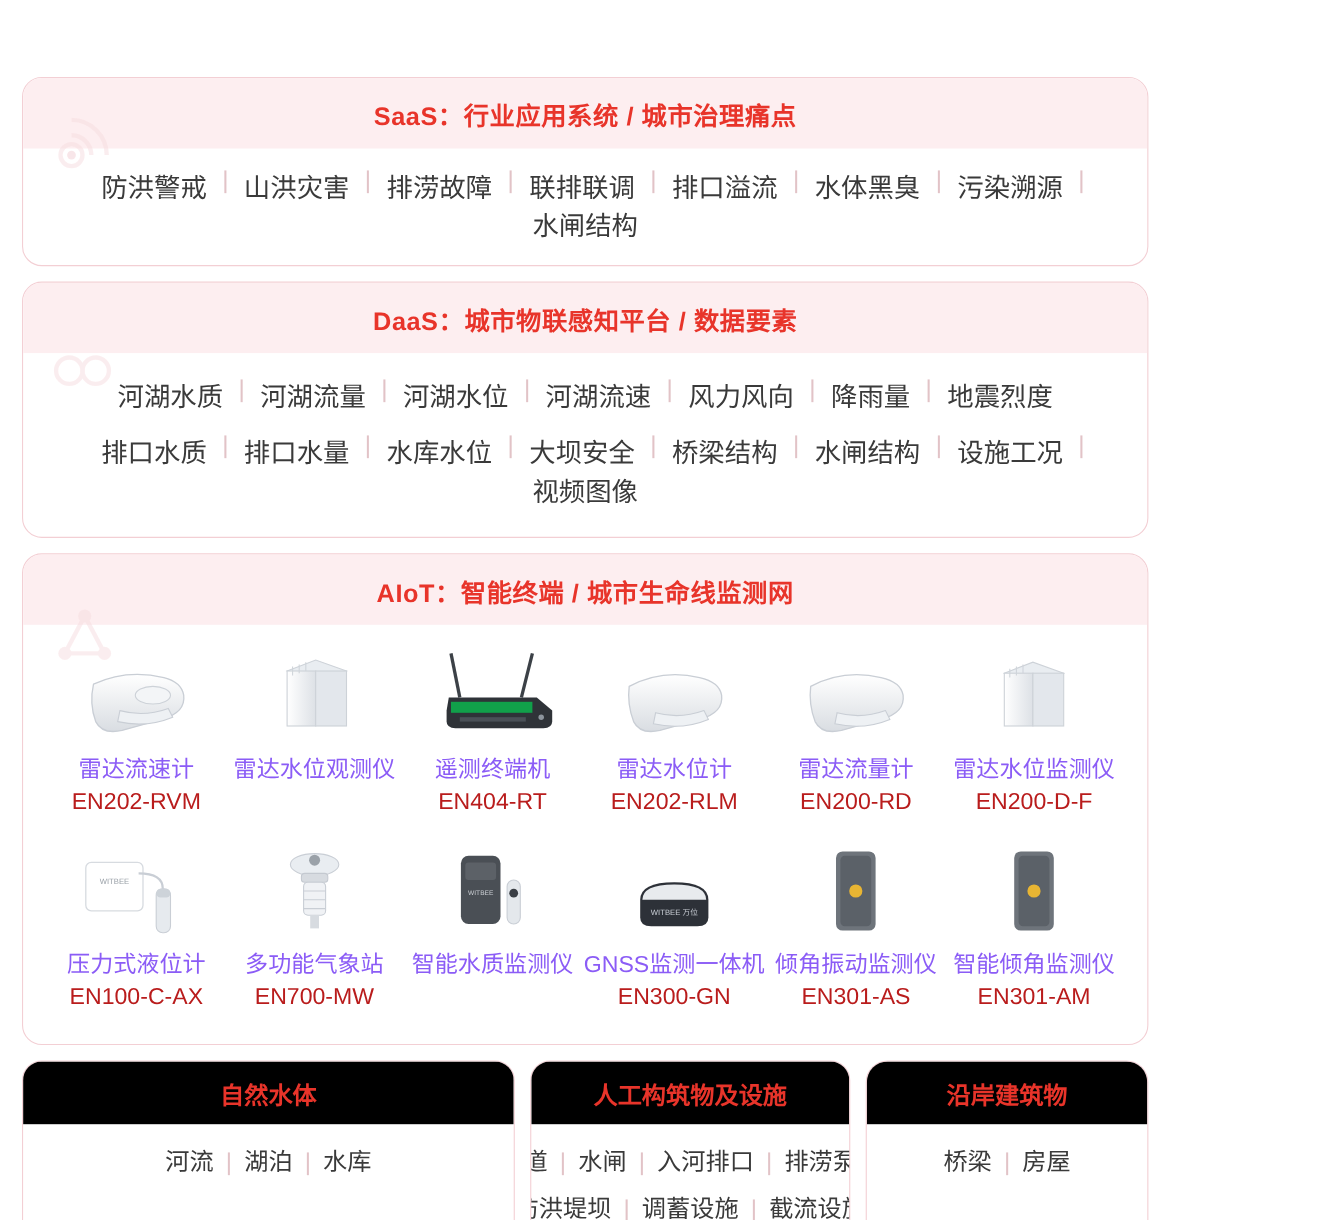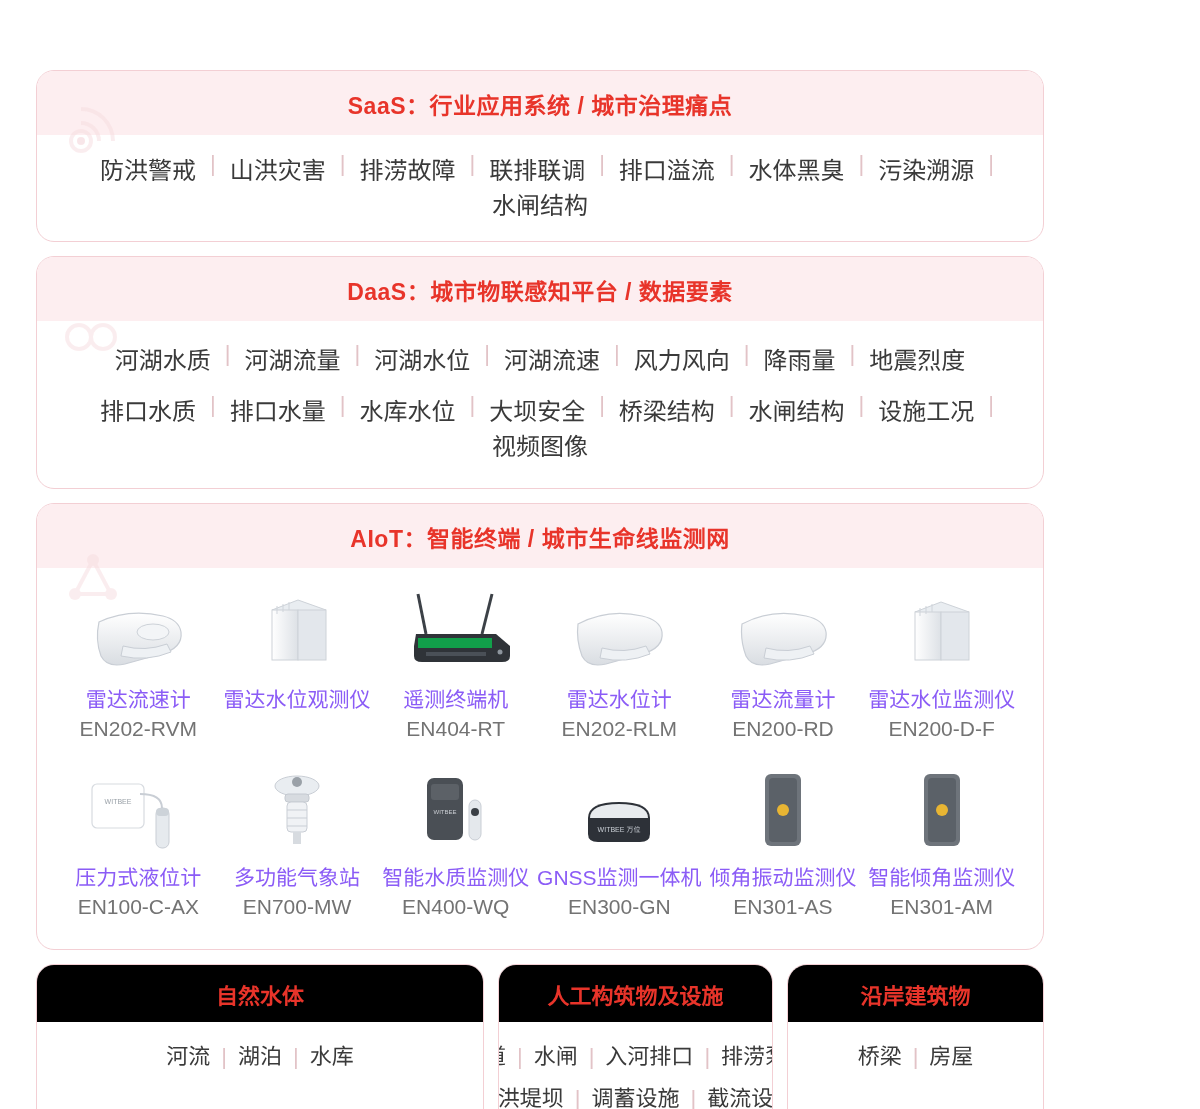--- a/index.html
+++ b/index.html
@@ -13,21 +13,21 @@
     font-family: "Liberation Sans", "DejaVu Sans", sans-serif;
     color: #333;
     position: relative;
     overflow: hidden;
   }
   .page {
     position: relative;
     width: 1064px;
     height: 1109px;
     box-sizing: border-box;
-    padding: 70px 20px 20px 36px;
+    padding: 70px 20px 20px 20px;
   }
 
   
   .panel {
     position: relative;
     border: 1px solid #f3cfd4;
     border-radius: 18px;
     background: #ffffff;
     overflow: hidden;
   }
@@ -91,21 +91,21 @@
     margin-bottom: 10px;
   }
   .device .name {
     font-size: 21px;
     color: #8b5cf6;
     line-height: 1.35;
     white-space: nowrap;
   }
   .device .model {
     font-size: 21px;
-    color: #737373;
+    color: #b91c1c;
     line-height: 1.4;
     white-space: nowrap;
   }
 
   
   .bottom-row {
     display: flex;
     gap: 14px;
     margin-top: 14px;
     align-items: stretch;
@@ -391,21 +391,20 @@
           <div class="art">
             <svg width="110" height="88" viewBox="0 0 110 88">
               <rect x="26" y="12" width="36" height="62" rx="7" fill="#4a4f55"></rect>
               <rect x="30" y="18" width="28" height="16" rx="3" fill="#5c6167"></rect>
               <text x="44" y="48" font-size="6" fill="#c8ccd1" text-anchor="middle" font-family="Liberation Sans, sans-serif">WITBEE</text>
               <rect x="68" y="34" width="12" height="40" rx="6" fill="#e4e8ec" stroke="#c9ced5" stroke-width="1"></rect>
               <circle cx="74" cy="46" r="4" fill="#3a3f45"></circle>
             </svg>
           </div>
           <div class="name">智能水质监测仪</div>
-          <div class="model">EN400-WQ</div>
         </div>
 
         <div class="device">
           <div class="art">
             <svg width="110" height="70" viewBox="0 0 110 70">
               <path d="M24 34 q0 -16 31 -16 q31 0 31 16 v16 q0 8 -10 8 h-42 q-10 0 -10 -8 z" fill="#2d3138"></path>
               <path d="M26 34 q0 -14 29 -14 q29 0 29 14 z" fill="#e8ebee"></path>
               <text x="55" y="48" font-size="7" fill="#c9ced5" text-anchor="middle" font-family="Liberation Sans, sans-serif">WITBEE 万位</text>
             </svg>
           </div>

